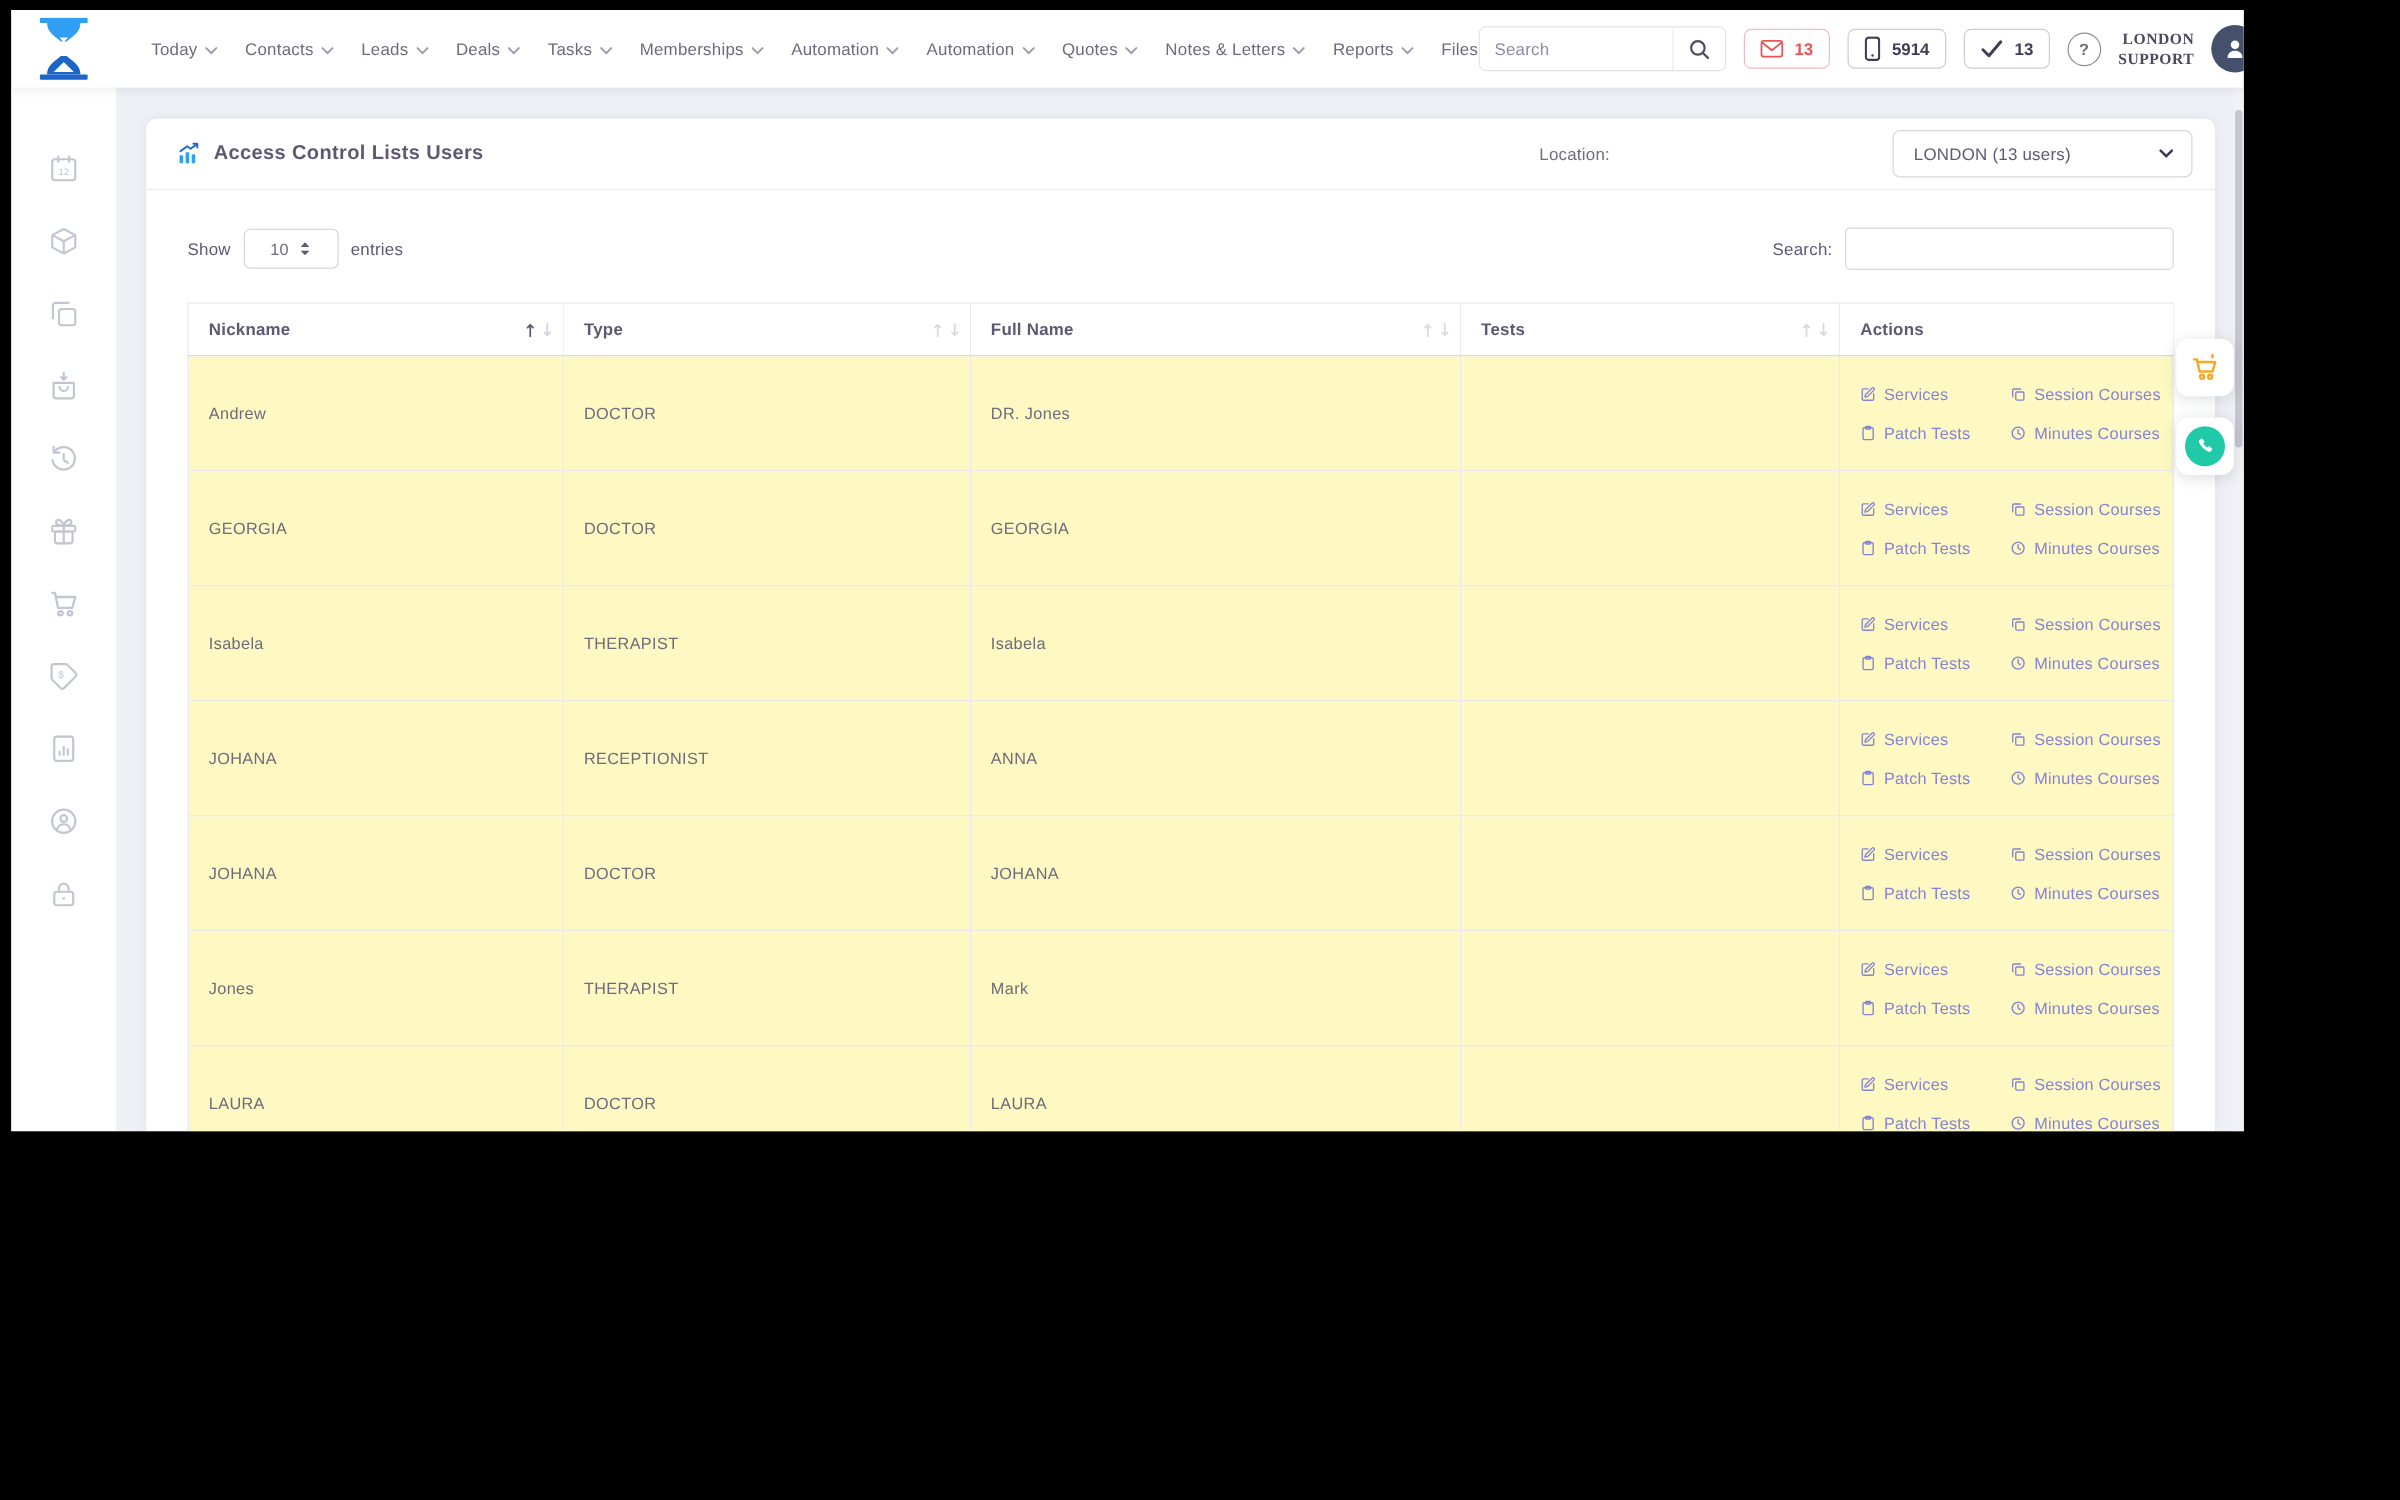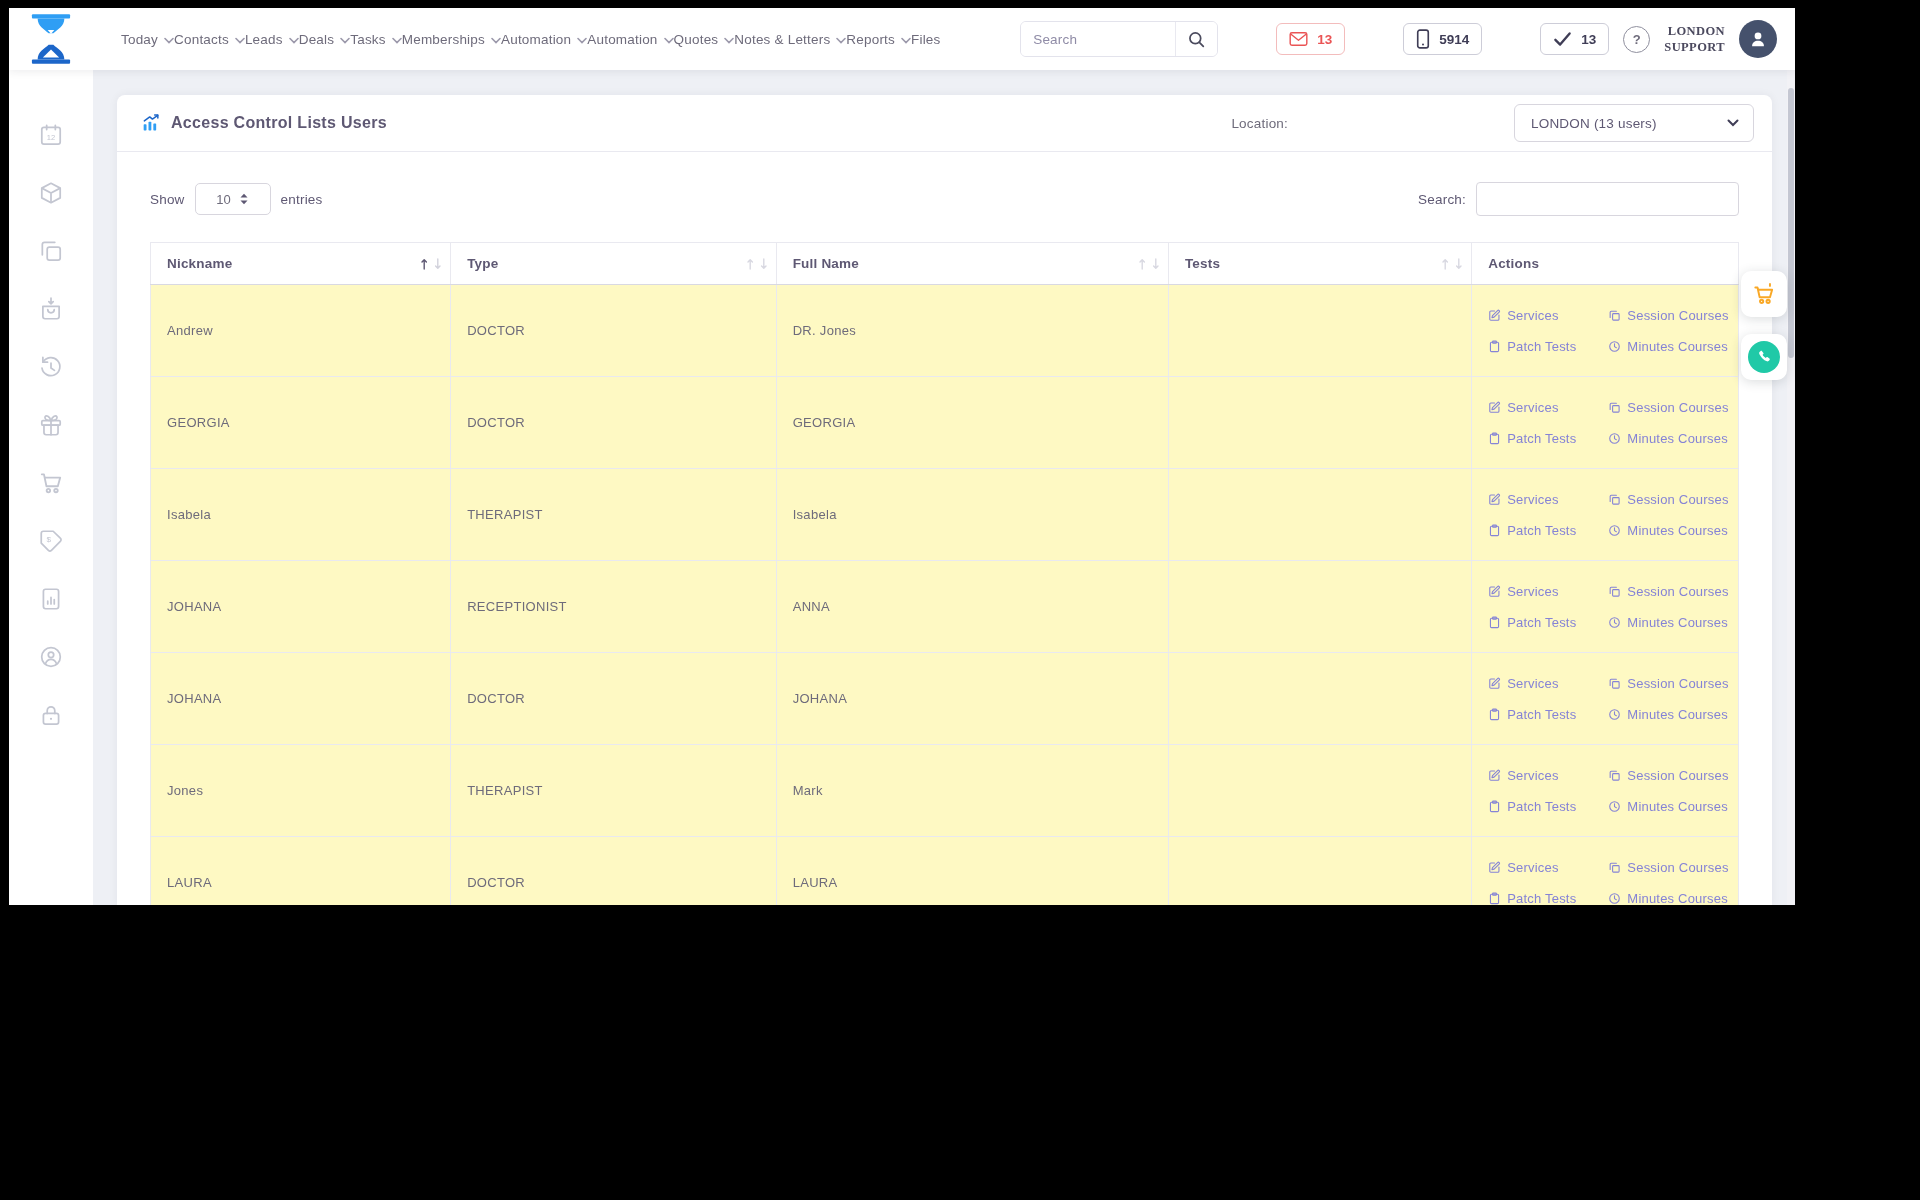--- a/index.html
+++ b/index.html
@@ -7,36 +7,36 @@
   body {
     width:1920px; height:1200px; background:#000; overflow:hidden; position:relative;
     font-family:"Liberation Sans", sans-serif; -webkit-font-smoothing:antialiased;
   }
   .app { position:absolute; left:9px; top:8px; width:1786px; height:897px; background:#fff; overflow:hidden; }
 
   
   .topbar { height:62px; background:#fff; display:flex; align-items:center; padding:0 18px 0 0;
             position:relative; z-index:6; box-shadow:0 2px 8px rgba(34,41,47,.08); }
   .logo-wrap { width:84px; display:flex; align-items:center; justify-content:center; flex:0 0 84px; }
-  .mainnav { display:flex; align-items:center; margin-left:28px; white-space:nowrap; }
+  .mainnav { display:flex; align-items:center; gap:22px; margin-left:28px; white-space:nowrap; }
   .nav-item { display:flex; align-items:center; gap:6px; color:#6e6b7b; font-size:13.5px; font-weight:500;
               letter-spacing:.2px; cursor:pointer; text-decoration:none; }
   .nav-item svg { margin-top:2px; }
 
   .topbar-right { margin-left:auto; display:flex; align-items:center; gap:14px; }
   .searchbox { width:198px; height:36px; border:1px solid #e3e3ec; border-radius:6px; display:flex;
                overflow:hidden; background:#fff; }
   .searchbox input { flex:1; min-width:0; border:0; outline:0; padding:0 12px; font:inherit; font-size:13.5px;
                      color:#6e6b7b; letter-spacing:.2px; }
   .searchbox input::placeholder { color:#8f8ba6; }
   .search-btn { width:42px; border:0; border-left:1px solid #e9e9f0; background:#fff; display:flex;
                 align-items:center; justify-content:center; cursor:pointer; padding:0; }
 
   .pill { height:32px; border:1px solid #cdcdd8; border-radius:6px; display:flex; align-items:center; gap:9px;
-          padding:0 12px; background:#fff; color:#3f3d56; font-size:13.5px; font-weight:700; cursor:pointer;margin-left:44px; }
+          padding:0 12px; background:#fff; color:#3f3d56; font-size:13.5px; font-weight:700; cursor:pointer; }
   .pill svg { flex:0 0 auto; }
   .pill-red { border-color:#f3bcbc; color:#ea5455; }
 
   .help-btn { width:27px; height:27px; border-radius:50%; border:1.7px solid #8f8f9e; background:#fff;
               color:#6e6b7b; font-size:13px; font-weight:700; display:flex; align-items:center;
               justify-content:center; cursor:pointer; padding:0; }
   .user-name { text-align:right; font-size:12.5px; font-weight:700; color:#4b495e; line-height:1.3;
                letter-spacing:.4px;font-family:Liberation Serif, serif; }
   .avatar { width:38px; height:38px; border-radius:50%; background:#45516c; display:flex; align-items:center;
             justify-content:center; cursor:pointer; flex:0 0 38px; }

